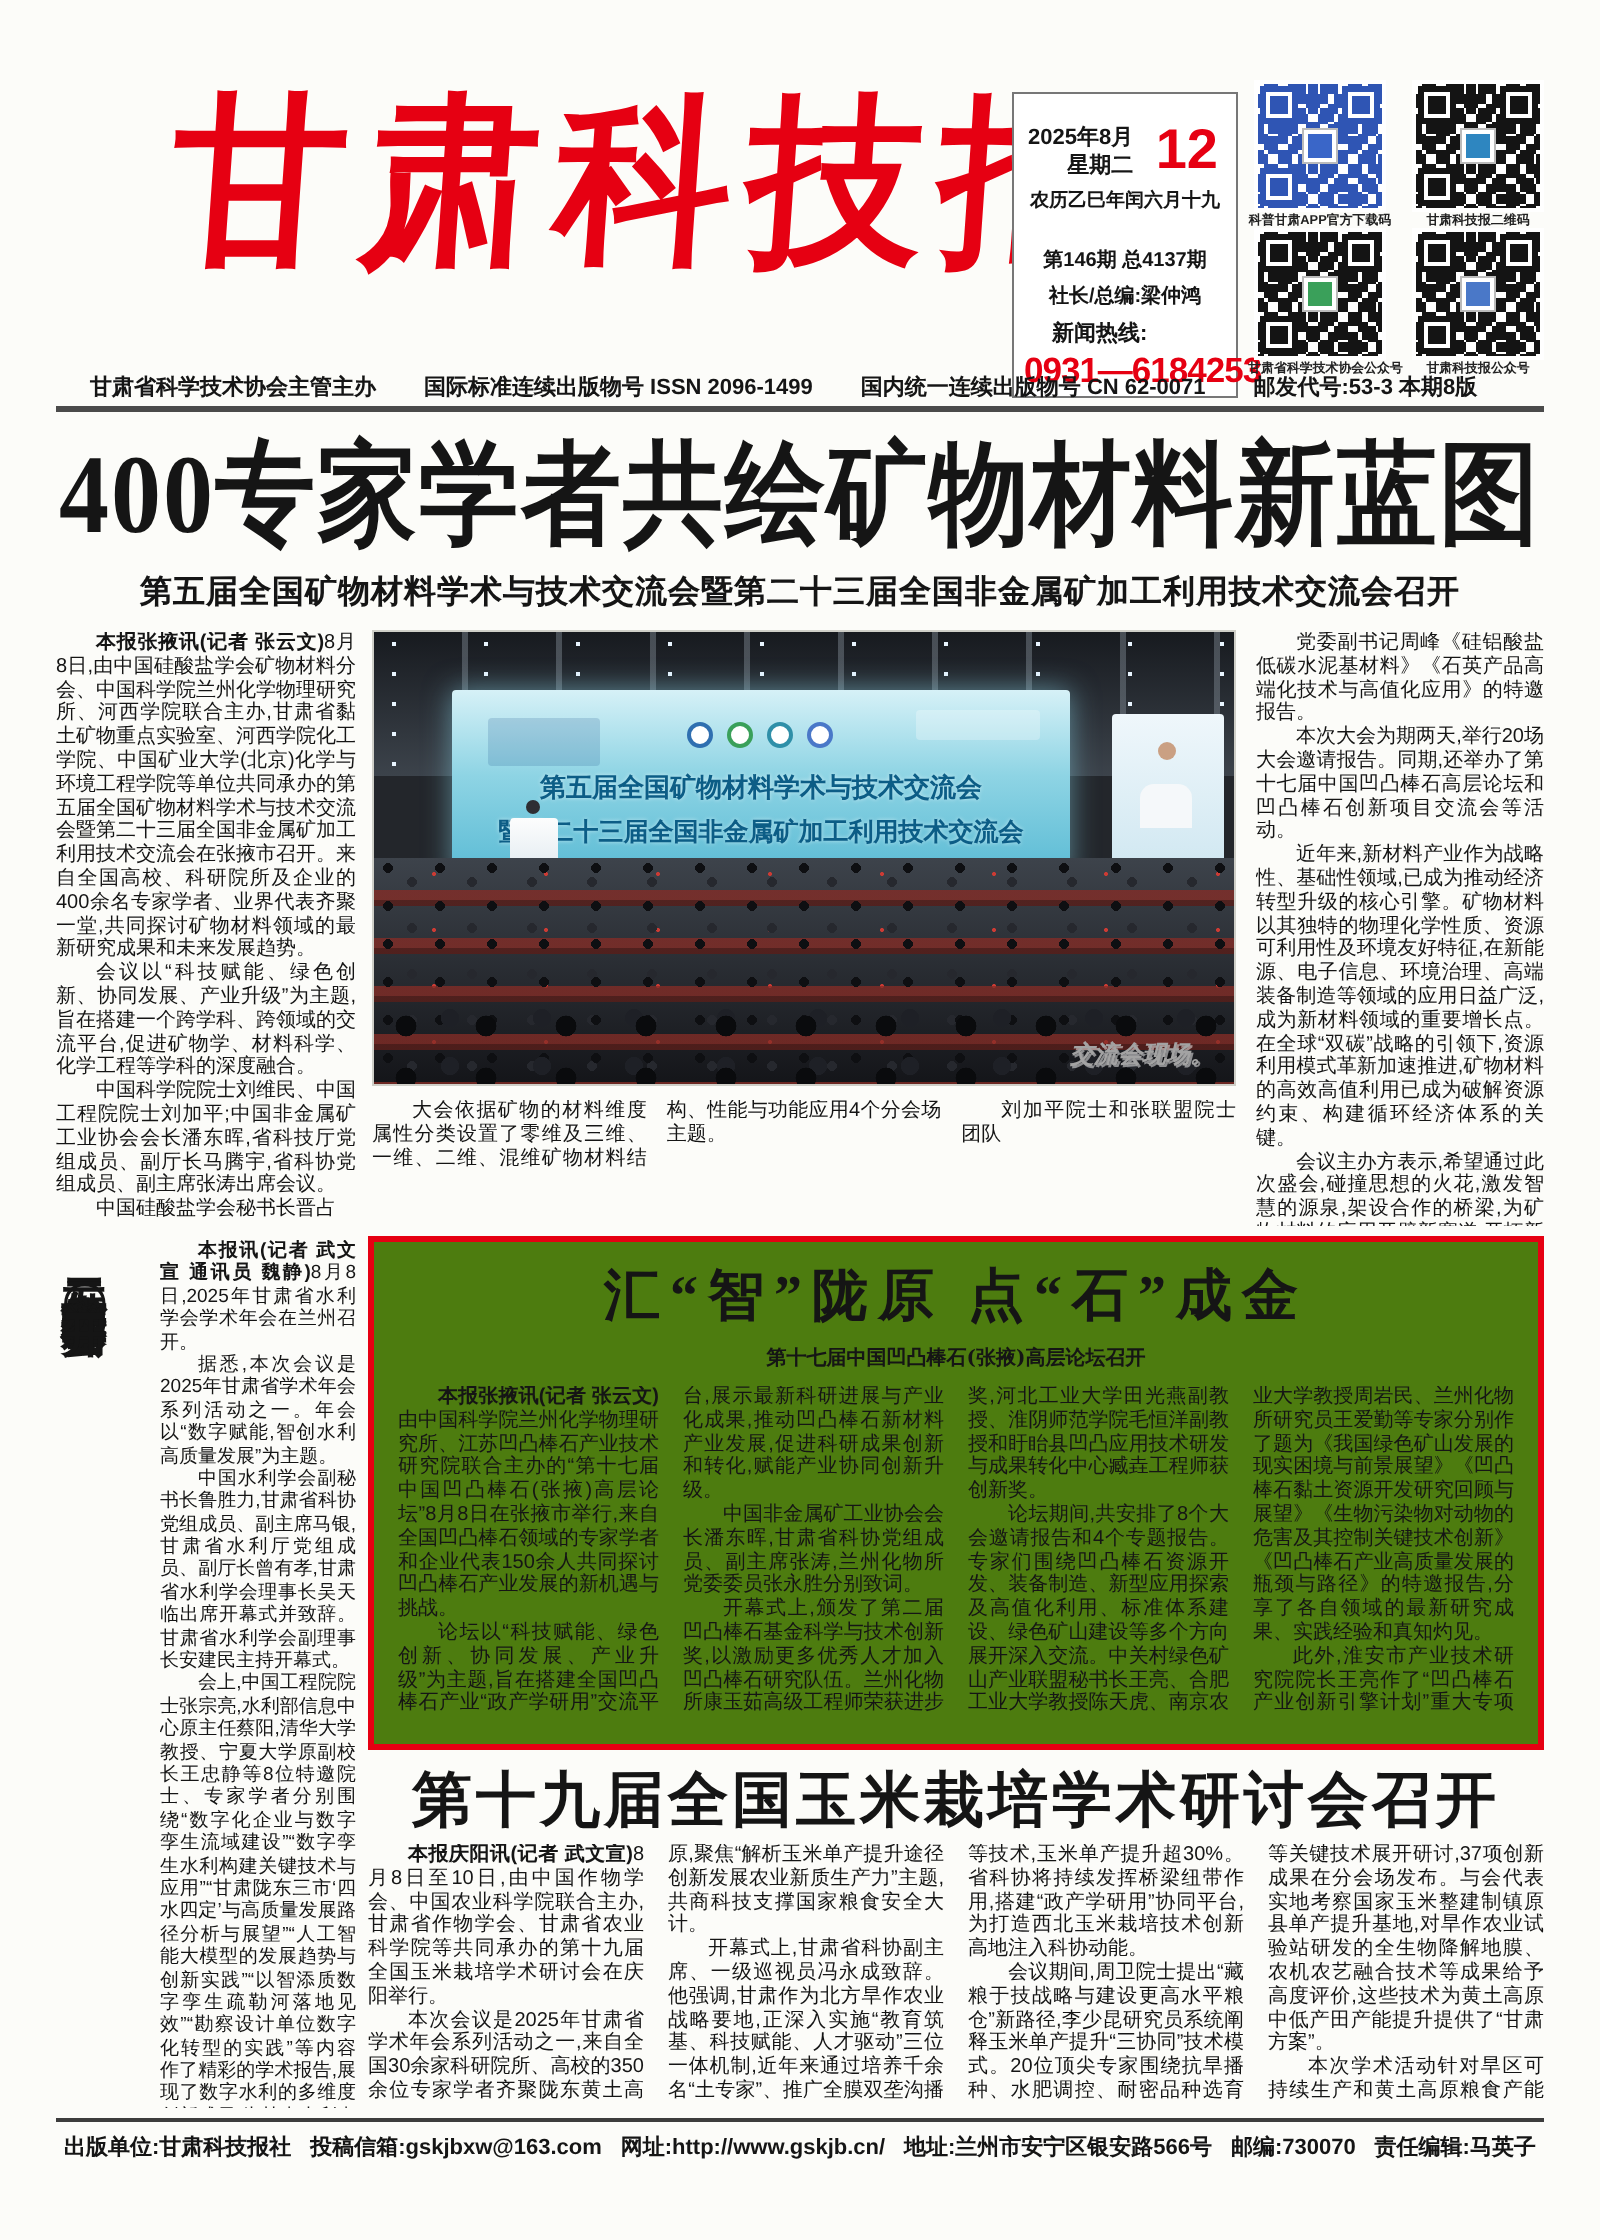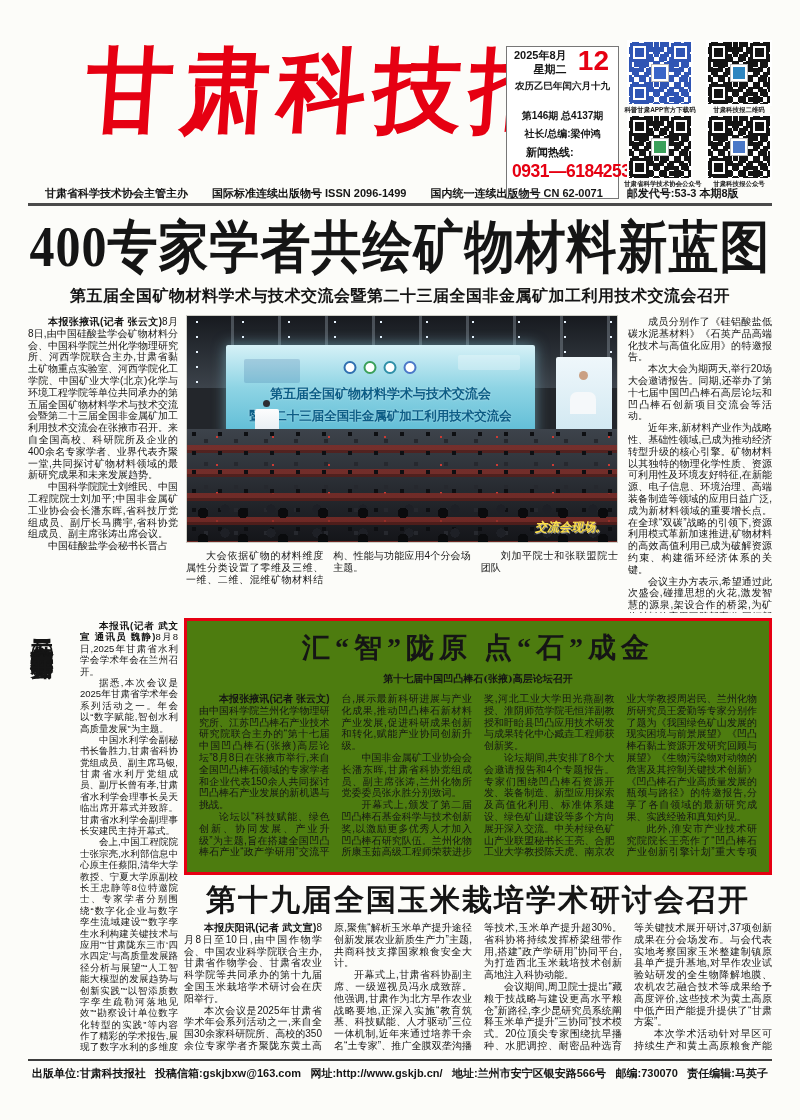--- a/index.html
+++ b/index.html
@@ -5,21 +5,21 @@
   html,body{margin:0;padding:0;background:#e8e8e4;}
   .page{position:relative;width:800px;height:1120px;margin:0 auto;background:#fcfcf9;overflow:hidden;
         font-family:"Liberation Sans",sans-serif;color:#151515;}
   [data-name]{box-sizing:border-box;}
 
   
   .masthead{position:absolute;left:86px;top:38px;font-family:"DejaVu Serif",serif;font-weight:900;
             font-size:88px;line-height:1.2;color:#e60012;letter-spacing:8px;transform:skewX(-4deg) scaleY(1.04);
             white-space:nowrap;}
   .datebox{position:absolute;left:506px;top:46px;width:113px;height:153px;border:1px solid #777;
-           background:#fff;padding:0 5px 4px;text-align:center;}
+           background:#fff;padding:14px 5px 4px;text-align:center;}
   .db-row{display:flex;justify-content:space-between;align-items:flex-start;padding:0 2px;}
   .db-date{font-size:11px;font-weight:bold;line-height:1.25;text-align:right;padding-top:2px;}
   .db-day{font-size:28px;font-weight:900;color:#e60012;line-height:1;padding-right:2px;}
   .db-lunar{font-size:9.5px;font-weight:bold;margin-top:3px;white-space:nowrap;}
   .db-issue{font-size:10px;font-weight:bold;margin-top:16px;}
   .db-editor{font-size:10px;font-weight:bold;margin-top:4px;}
   .db-hotlabel{font-size:11px;font-weight:bold;text-align:left;margin-top:4px;padding-left:2px;margin-left:12px;}
   .db-hotline{font-size:17.5px;font-weight:900;color:#e60012;letter-spacing:-0.5px;margin-top:1px;white-space:nowrap;}
 
   .qr-grid{position:absolute;left:621px;top:42px;display:grid;grid-template-columns:78px 78px;column-gap:1px;row-gap:1px;}
@@ -92,21 +92,21 @@
         radial-gradient(circle 4px at 19px 12px,#26282e 60%,transparent 61%),
         repeating-linear-gradient(180deg,transparent 0 16px,rgba(133,44,38,.78) 16px 21px,rgba(86,30,26,.85) 21px 24px),
         radial-gradient(circle 1.5px at 30px 8px,#cc3b34 70%,transparent 71%),
         linear-gradient(180deg,#3d434b,#141519);
       background-size:26px 19px,30px 23px,100% 24px,56px 28px,100% 100%;}
   .ph-aud-front{position:absolute;left:0;right:0;bottom:0;height:18%;
       background:
         radial-gradient(circle 8px at 16px 12px,#0a0b0d 65%,transparent 66%) 0 0/40px 26px,
         radial-gradient(circle 7px at 38px 8px,#1e2026 65%,transparent 66%) 0 0/46px 24px;}
   .ph-caption{position:absolute;right:10px;bottom:6px;font-size:12px;font-weight:bold;font-style:italic;
-              color:#fde047;text-shadow:1px 1px 0 rgba(255,255,255,.5);}
+              color:#a3a3a3;text-shadow:1px 1px 0 rgba(255,255,255,.5);}
 
   
   .redbox{position:absolute;left:184px;top:618px;width:588px;height:257px;border:3px solid #e60012;
           background:#4d7c0f;padding:6px 12px 8px;}
   .red-title{font-family:"Liberation Serif",serif;font-weight:900;font-size:28px;letter-spacing:5px;
              text-align:center;margin-top:2px;white-space:nowrap;}
   .red-sub{font-family:"DejaVu Serif",serif;font-weight:bold;font-size:10px;text-align:center;margin-top:5px;}
   .red-body{margin-top:7px;height:176px;column-count:4;column-gap:12px;}
 
   
@@ -192,20 +192,21 @@
       <span data-name="publication-info-item">国内统一连续出版物号 CN 62-0071</span>
       <span data-name="publication-info-item">邮发代号:53-3  本期8版</span>
     </div>
   <div class="header-rule" data-name="header-divider"></div>
 
   <div class="headline" data-name="lead-headline">400专家学者共绘矿物材料新蓝图</div>
   <div class="subhead" data-name="lead-subhead">第五届全国矿物材料学术与技术交流会暨第二十三届全国非金属矿加工利用技术交流会召开</div>
 
   <div class="body-text col-left" data-name="lead-story-left-column">
       <p data-name="paragraph"><b>本报张掖讯(记者 张云文)</b><span>8月8日,由中国硅酸盐学会矿物材料分会、中国科学院兰州化学物理研究所、河西学院联合主办,甘肃省黏土矿物重点实验室、河西学院化工学院、中国矿业大学(北京)化学与环境工程学院等单位共同承办的第五届全国矿物材料学术与技术交流会暨第二十三届全国非金属矿加工利用技术交流会在张掖市召开。来自全国高校、科研院所及企业的400余名专家学者、业界代表齐聚一堂,共同探讨矿物材料领域的最新研究成果和未来发展趋势。</span></p>
+      <p data-name="paragraph"><b></b><span>会议以“科技赋能、绿色创新、协同发展、产业升级”为主题,旨在搭建一个跨学科、跨领域的交流平台,促进矿物学、材料科学、化学工程等学科的深度融合。</span></p>
       <p data-name="paragraph"><b></b><span>中国科学院院士刘维民、中国工程院院士刘加平;中国非金属矿工业协会会长潘东晖,省科技厅党组成员、副厅长马腾宇,省科协党组成员、副主席张涛出席会议。</span></p>
       <p data-name="paragraph"><b></b><span>中国硅酸盐学会秘书长晋占</span></p>
     </div>
 
   <div class="photo" data-name="conference-photo">
     <div class="ph-ceiling" data-name="photo-ceiling-lights"></div>
     <div class="ph-screen" data-name="photo-stage-screen">
       <div class="ph-note-l" data-name="photo-screen-side-note"></div>
       <div class="ph-note-r" data-name="photo-screen-side-note"></div>
       <div class="ph-logos" data-name="photo-organizer-logos">
@@ -218,21 +219,21 @@
       <div class="ph-t2" data-name="photo-screen-title-line2">暨第二十三届全国非金属矿加工利用技术交流会</div>
     </div>
     <div class="ph-side" data-name="photo-speaker-screen"></div>
     <div class="ph-pod" data-name="photo-podium"></div>
     <div class="ph-aud" data-name="photo-audience"></div>
     <div class="ph-aud-front" data-name="photo-audience-front-row"></div>
     <div class="ph-caption" data-name="photo-caption">交流会现场。</div>
   </div>
 
   <div class="body-text col-right" data-name="lead-story-right-column">
-      <p data-name="paragraph"><b></b><span>成员分别作了《硅铝酸盐低碳水泥基材料》《石英产品高端化技术与高值化应用》的特邀报告。</span></p>
+      <p data-name="paragraph"><b></b><span>党委副书记周峰《硅铝酸盐低碳水泥基材料》《石英产品高端化技术与高值化应用》的特邀报告。</span></p>
       <p data-name="paragraph"><b></b><span>本次大会为期两天,举行20场大会邀请报告。同期,还举办了第十七届中国凹凸棒石高层论坛和凹凸棒石创新项目交流会等活动。</span></p>
       <p data-name="paragraph"><b></b><span>近年来,新材料产业作为战略性、基础性领域,已成为推动经济转型升级的核心引擎。矿物材料以其独特的物理化学性质、资源可利用性及环境友好特征,在新能源、电子信息、环境治理、高端装备制造等领域的应用日益广泛,成为新材料领域的重要增长点。在全球“双碳”战略的引领下,资源利用模式革新加速推进,矿物材料的高效高值利用已成为破解资源约束、构建循环经济体系的关键。</span></p>
       <p data-name="paragraph"><b></b><span>会议主办方表示,希望通过此次盛会,碰撞思想的火花,激发智慧的源泉,架设合作的桥梁,为矿物材料的应用开辟新赛道,开拓新领域、涵育新动能,共同绘制人与自然和谐共生的矿物材料发展蓝图。</span></p>
     </div>
 
   <div class="body-text bottom-block" data-name="lead-story-bottom-columns">
       <p data-name="paragraph"><b></b><span>大会依据矿物的材料维度属性分类设置了零维及三维、一维、二维、混维矿物材料结构、性能与功能应用4个分会场主题。</span></p>
       <p data-name="paragraph"><b></b><span>刘加平院士和张联盟院士团队</span></p>
     </div>
 

